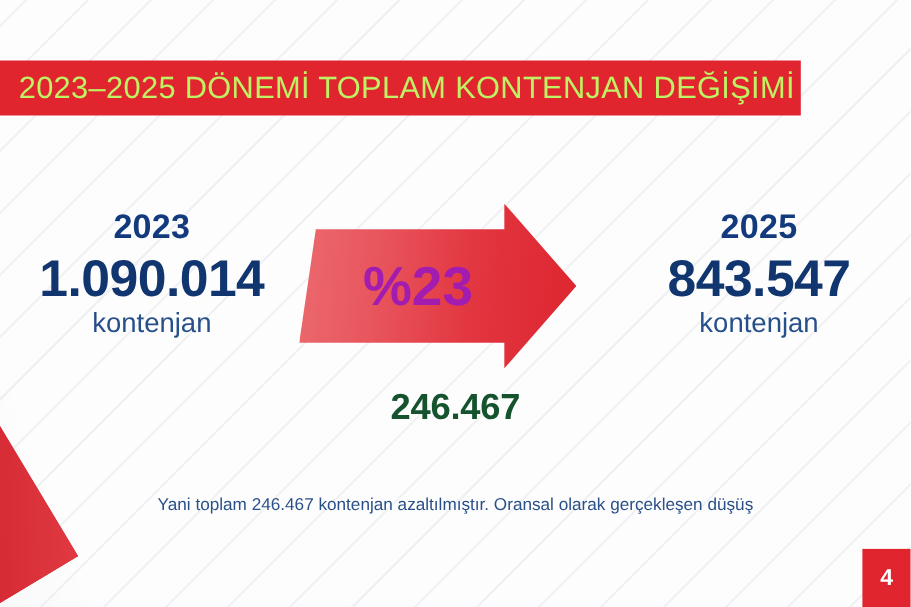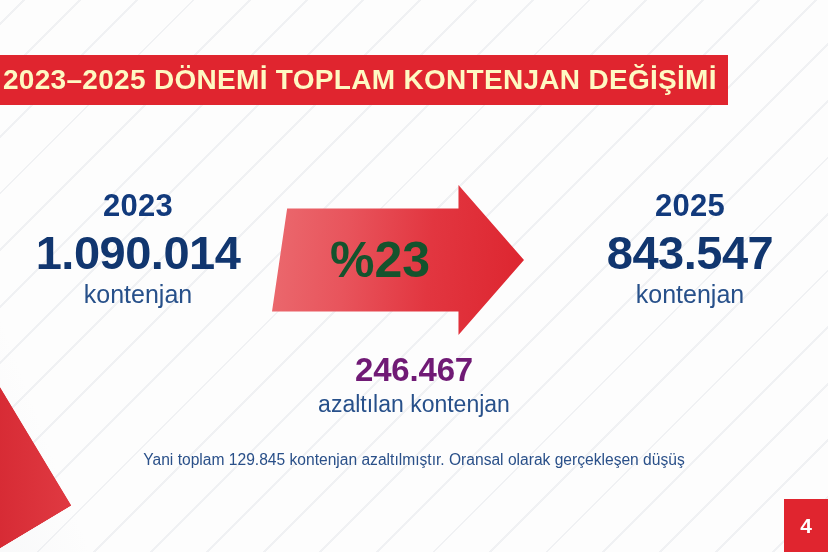--- a/index.html
+++ b/index.html
@@ -54,25 +54,25 @@
     position: absolute;
     left: 0;
     top: 55px;
     width: 728px;
     height: 50px;
     background: #e0252f;
     display: flex;
     align-items: center;
   }
   #title-text {
-    color: #fef9c3;
+    color: #bef264;
     font-size: 28px;
-    font-weight: 700;
+    font-weight: 400;
     letter-spacing: 0.3px;
-    padding-left: 3px;
+    padding-left: 17px;
     white-space: nowrap;
     font-family: "Liberation Sans", sans-serif;
   }
 
   
   .stat-col {
     position: absolute;
     top: 190px;
     width: 300px;
     text-align: center;
@@ -120,38 +120,38 @@
   }
   #arrow-pct {
     position: absolute;
     left: 10px;
     top: 0;
     width: 196px;
     height: 156px;
     display: flex;
     align-items: center;
     justify-content: center;
-    color: #14532d;
+    color: #a21caf;
     font-size: 50px;
     font-weight: 700;
     letter-spacing: 0px;
   }
 
   
   #reduction {
     position: absolute;
     left: 214px;
     top: 352px;
     width: 400px;
     text-align: center;
   }
   #reduction-value {
     font-size: 33px;
     font-weight: 700;
-    color: #701a75;
+    color: #14532d;
     line-height: 1.12;
     letter-spacing: -0.2px;
   }
   #reduction-label {
     font-size: 23px;
     font-weight: 400;
     color: #27508a;
     line-height: 1.15;
     margin-top: 2px;
   }
@@ -237,25 +237,24 @@
   </div>
 
   <div id="stat-right" class="stat-col">
     <div class="stat-year">2025</div>
     <div class="stat-value">843.547</div>
     <div class="stat-label">kontenjan</div>
   </div>
 
   <div id="reduction">
     <div id="reduction-value">246.467</div>
-    <div id="reduction-label">azaltılan kontenjan</div>
   </div>
 
   <div id="paragraph">
-    <span class="pline">Yani toplam 129.845 kontenjan azaltılmıştır. Oransal olarak gerçekleşen düşüş</span>
+    <span class="pline">Yani toplam 246.467 kontenjan azaltılmıştır. Oransal olarak gerçekleşen düşüş</span>
   </div>
 
   <div id="corner-logo">
     <div class="plate-back"></div>
     <div class="plate-front"></div>
 
   </div>
 
   <div id="page-badge">
     <span id="page-number">4</span>

